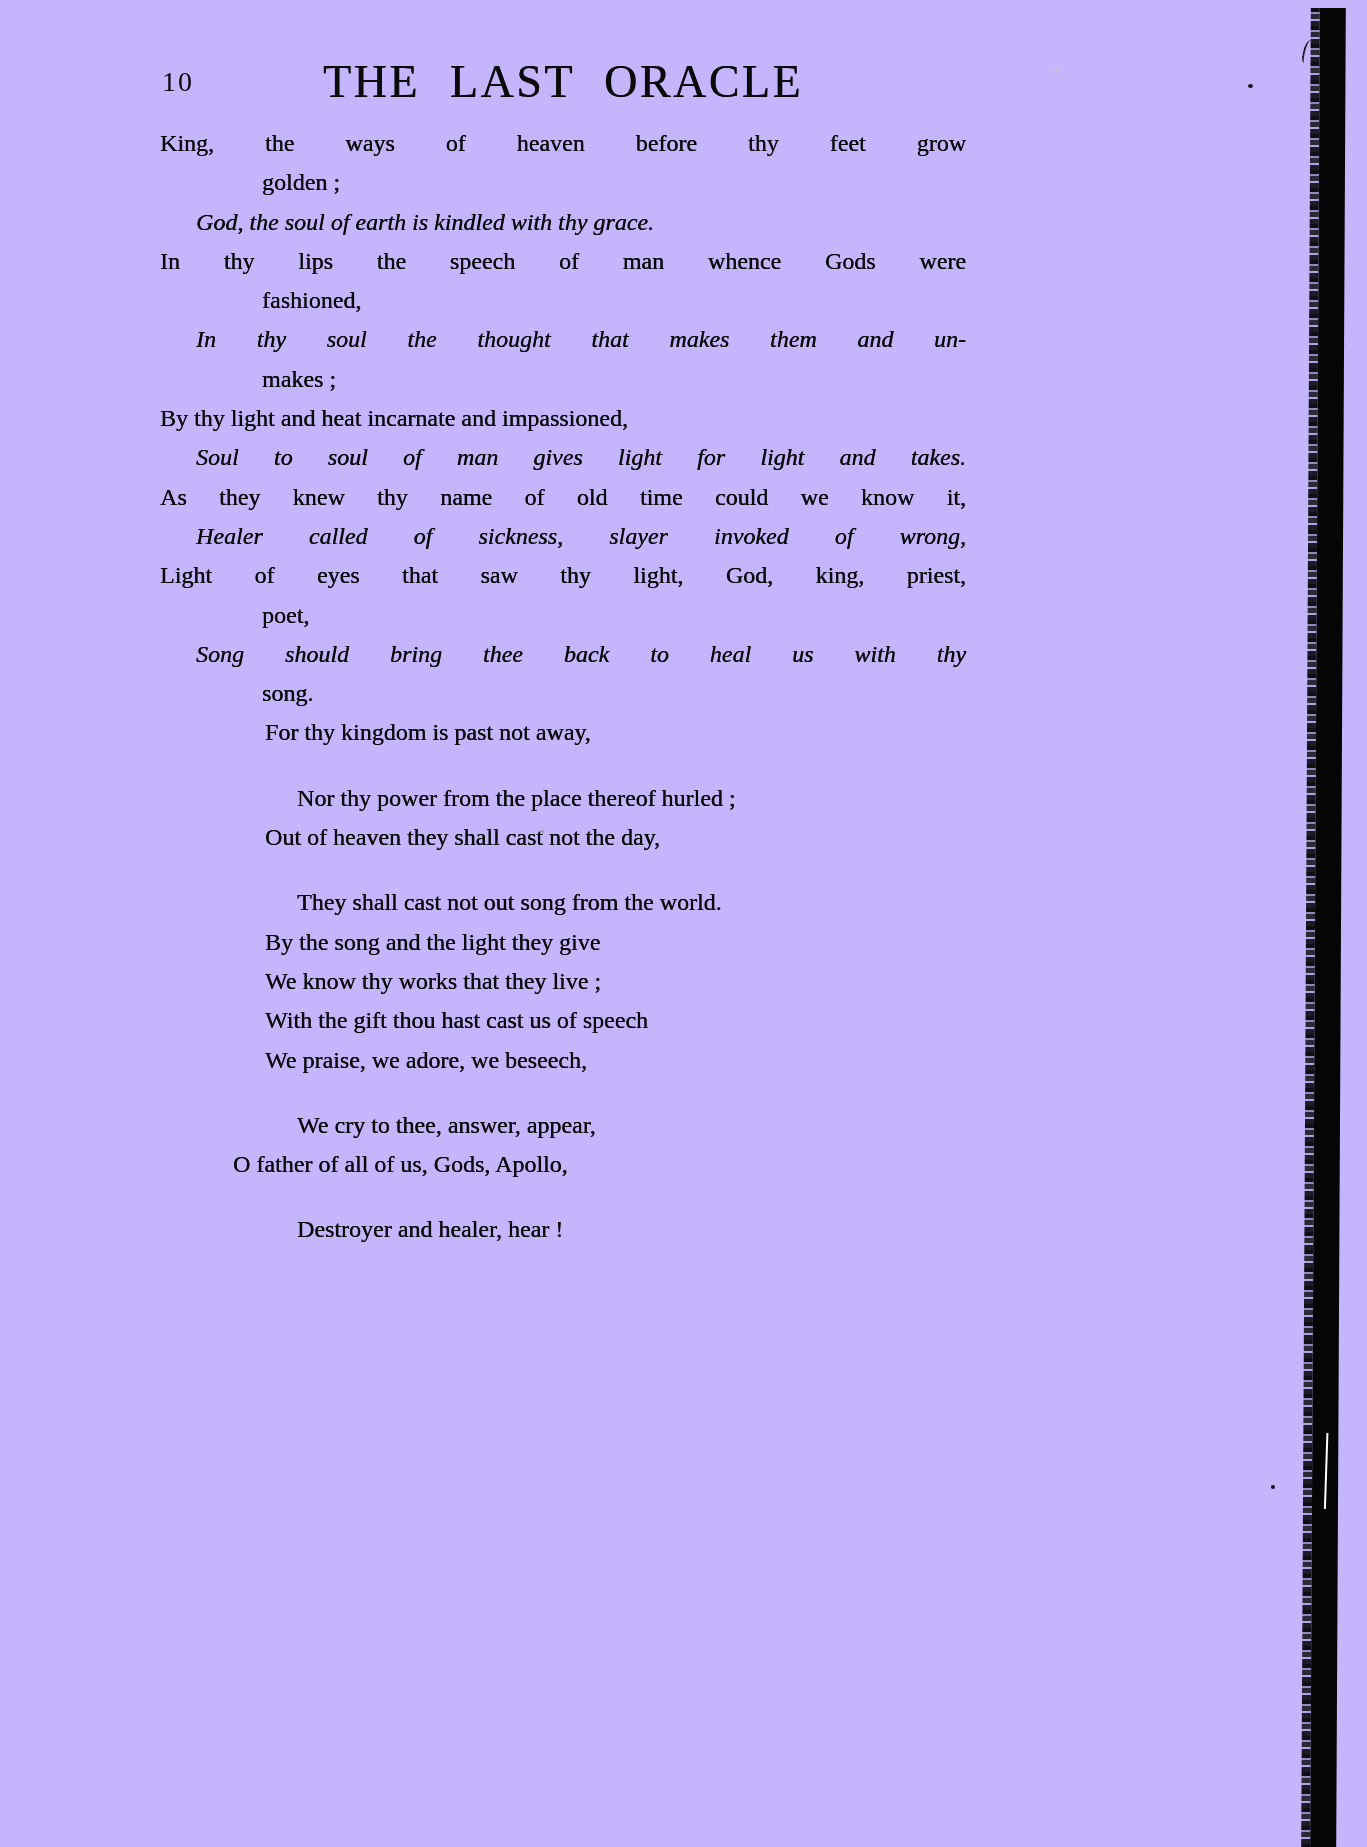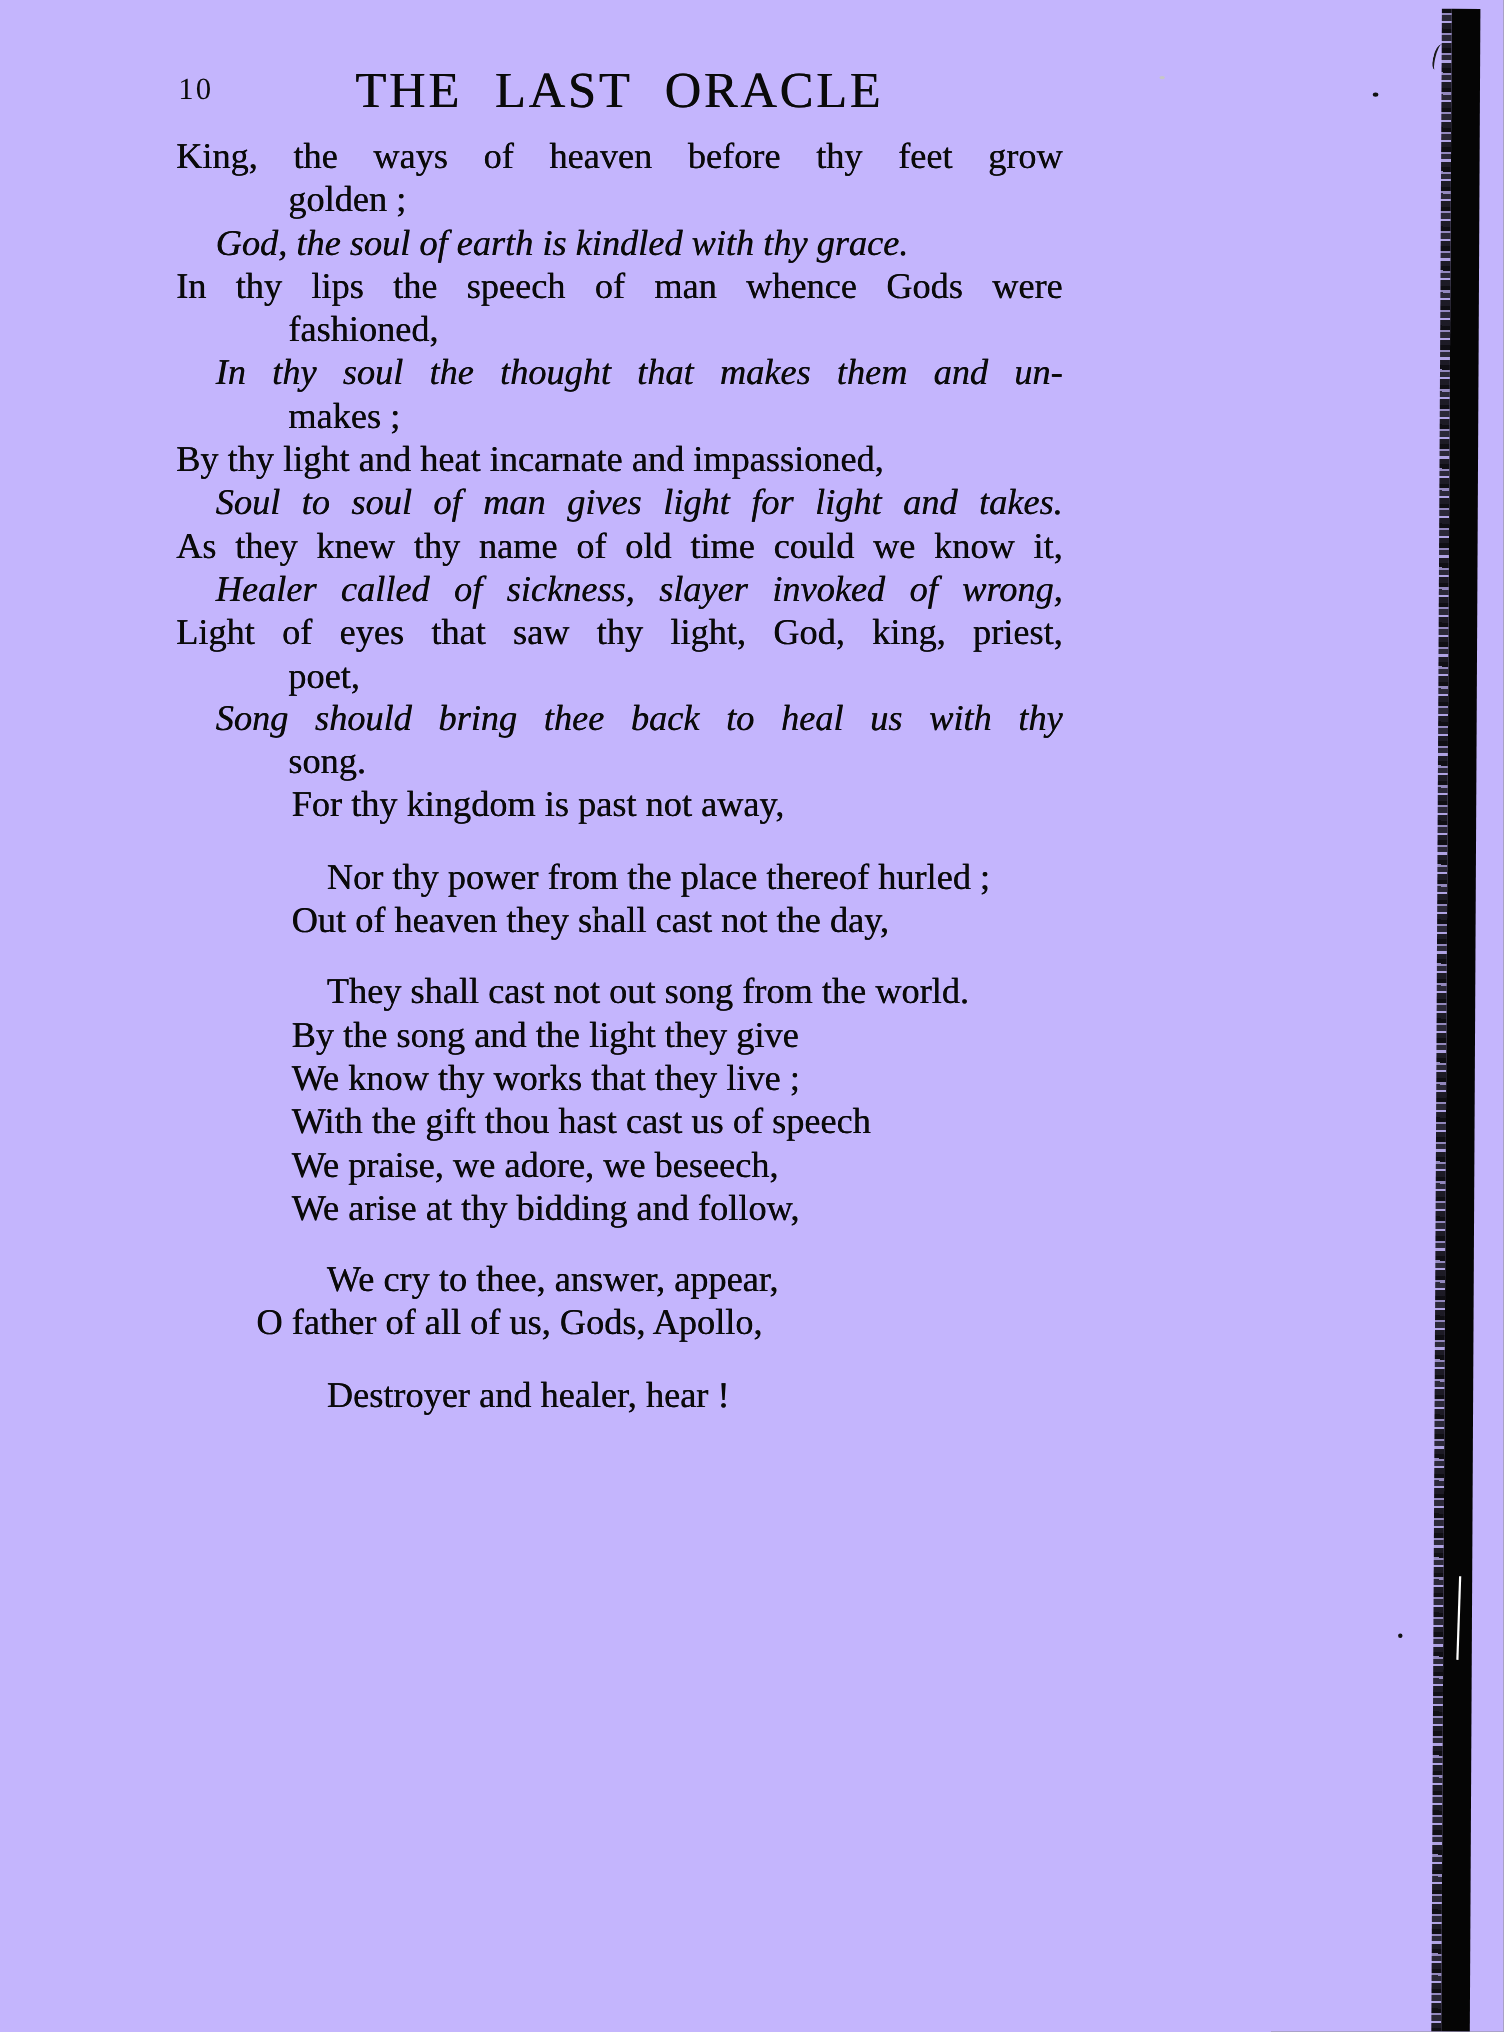--- a/index.html
+++ b/index.html
@@ -19,21 +19,21 @@
   }
   .title {
     position:absolute; left:0; right:0; top:0;
     text-align:center;
     font-size:46px; letter-spacing:2.5px; word-spacing:16px;
     text-shadow:0.4px 0 0 currentColor;
   }
   
   .poem { position:absolute; left:160px; top:124px; width:806px; }
   .line {
-    font-size:33px; line-height:39.3px;
+    font-size:24px; line-height:39.3px;
     text-shadow:0.35px 0 0 currentColor;
     white-space:nowrap;
   }
   .j { white-space:normal; text-align:justify; text-align-last:justify; }
   .i0 { padding-left:0; }
   .i1 { padding-left:36px;font-style:italic; }
   .hang { padding-left:102px; }
   .s2a { padding-left:105px; }
   .s2b { padding-left:137px;margin-top:26px; }
   .ofather { padding-left:73px; }
@@ -99,21 +99,20 @@
     <div class="line i1 j">Song should  bring  thee  back  to  heal  us  with  thy</div>
     <div class="line hang">song.</div>
     <div class="line s2a">For thy kingdom is past not away,</div>
     <div class="line s2b">Nor thy power from the place thereof hurled ;</div>
     <div class="line s2a">Out of heaven they shall cast not the day,</div>
     <div class="line s2b">They shall cast not out song from the world.</div>
     <div class="line s2a">By the song and the light they give</div>
     <div class="line s2a">We know thy works that they live ;</div>
     <div class="line s2a">With the gift thou hast cast us of speech</div>
     <div class="line s2a">We praise, we adore, we beseech,</div>
-    <div class="line s2a">We arise at thy bidding and follow,</div>
     <div class="line s2b">We cry to thee, answer, appear,</div>
     <div class="line ofather">O father of all of us, Gods, Apollo,</div>
     <div class="line s2b">Destroyer and healer, hear !</div>
   </div>
 
   <div class="band-wrap">
     <div class="band-speckle"></div>
     <div class="band-solid"></div>
     <div class="band-scratch"></div>
   </div>

